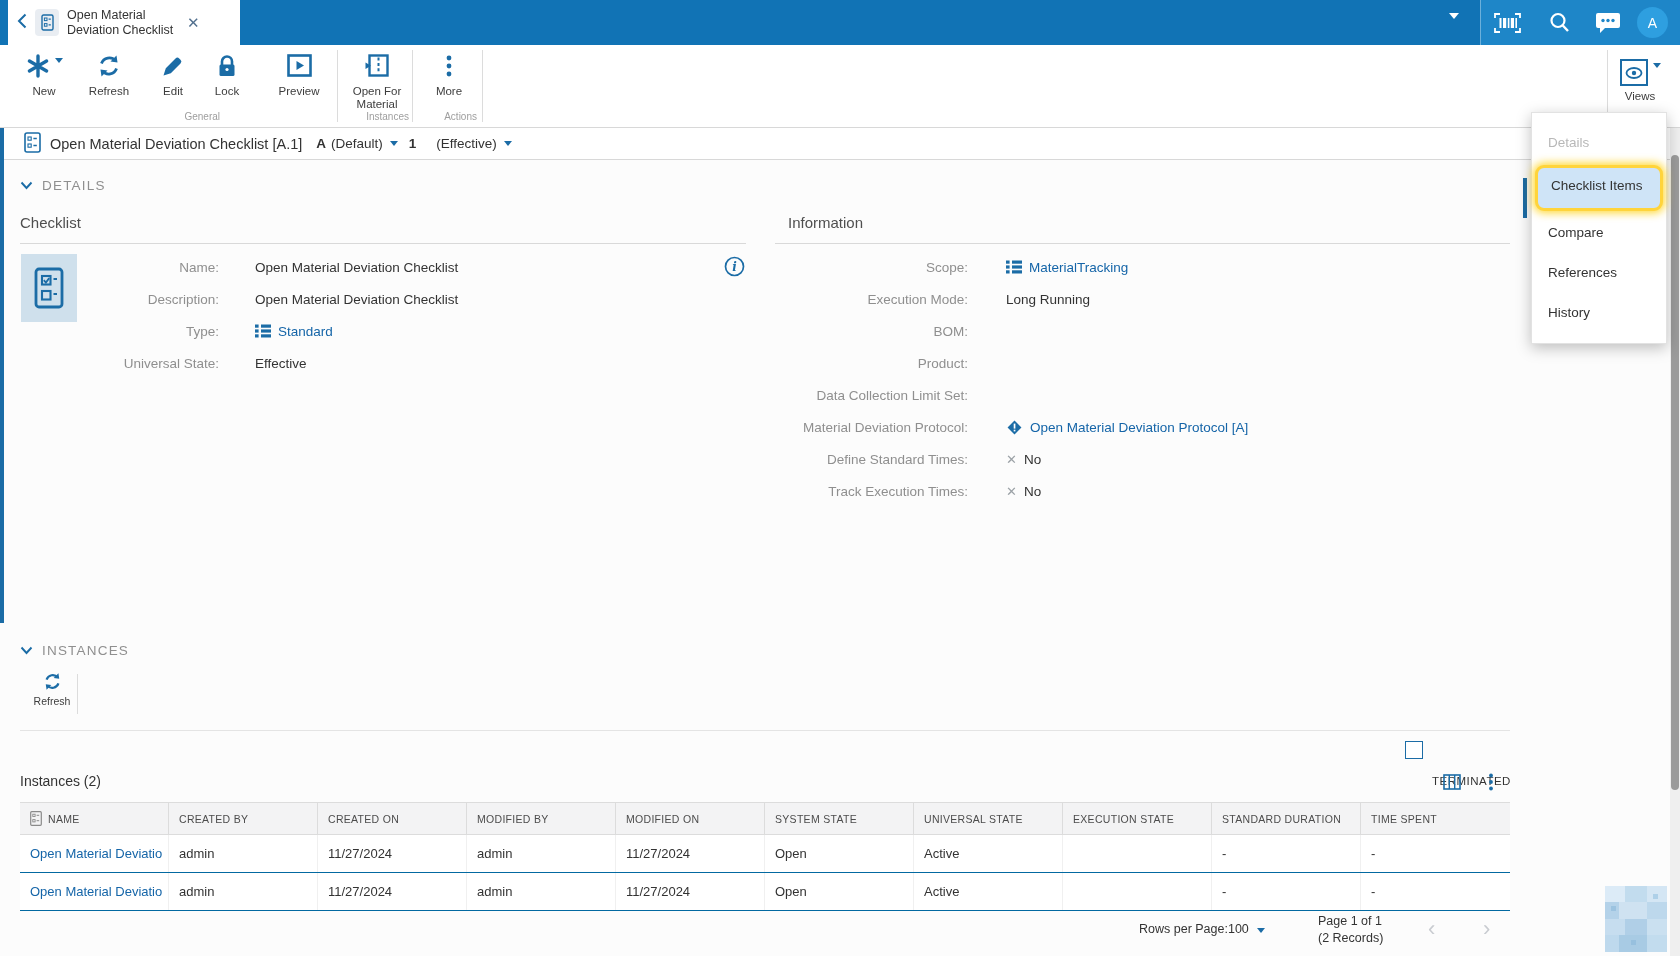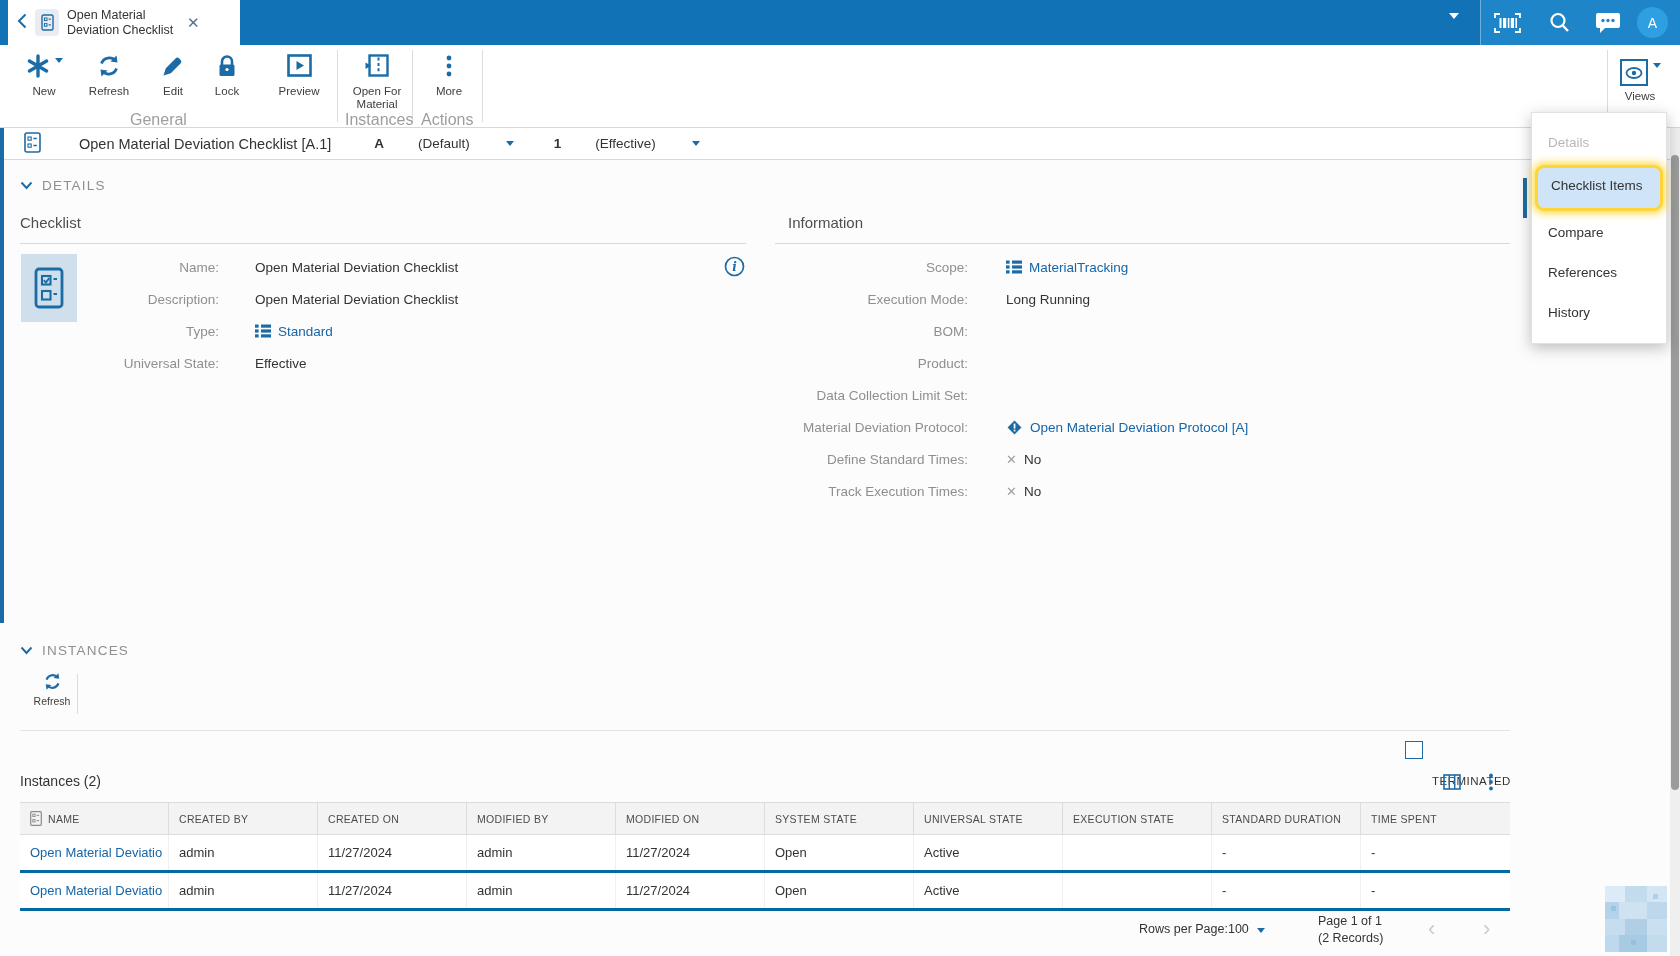--- a/index.html
+++ b/index.html
@@ -17,29 +17,29 @@
   .tab-title{margin-left:8px;width:118px;font-size:12.5px;line-height:15px;color:#333;}
   .tab-close{margin-left:2px;font-size:15px;color:#53718f;flex:none;cursor:pointer;}
   .tb-caret{width:0;height:0;border-left:5.5px solid transparent;border-right:5.5px solid transparent;
             border-top:6px solid #ffffff;}
   .avatar{left:1637px;top:7px;width:31px;height:31px;border-radius:50%;background:#2e9fe0;
           color:#fff;font-size:14px;display:flex;align-items:center;justify-content:center;}
   
   .toolbar{left:0;top:45px;width:1680px;height:83px;background:#ffffff;border-bottom:1px solid #d8d8d8;box-sizing:border-box;}
   .tbtn{position:absolute;top:9px;text-align:center;color:#3d3d3d;font-size:11.5px;cursor:pointer;}
   .tbtn .ic{height:28px;display:flex;align-items:flex-start;justify-content:center;margin-bottom:3px;}
-  .tgroup{position:absolute;top:66px;font-size:16px;color:#9e9e9e;text-align:left;}
+  .tgroup{position:absolute;top:66px;font-size:10px;color:#9e9e9e;text-align:right;}
   .tsep{position:absolute;top:5px;width:1px;height:72px;background:#dcdcdc;}
   .caret-b{width:0;height:0;border-left:4.5px solid transparent;border-right:4.5px solid transparent;
            border-top:5.5px solid #1b6ca6;display:inline-block;}
   .views-btn{position:absolute;left:1613px;top:14px;width:54px;text-align:center;font-size:11.5px;color:#3d3d3d;cursor:pointer;}
   .eye-box{width:24px;height:23px;border:2px solid #1b6ca6;display:inline-flex;align-items:center;justify-content:center;}
   
   .breadcrumb{left:0;top:128px;width:1680px;height:32px;background:#fff;border-bottom:1px solid #d8d8d8;
-              box-sizing:border-box;display:flex;align-items:center;font-size:13.5px;color:#333;gap:29px;}
+              box-sizing:border-box;display:flex;align-items:center;font-size:13.5px;color:#333;}
   .bc-title{font-size:14.5px;color:#333;margin-left:9px;}
   .bold{font-weight:bold;}
   .accent-left{left:0;top:128px;width:4px;height:495px;background:#1b6ca6;z-index:6;}
   
   .sec-head{position:absolute;display:flex;align-items:center;gap:9px;font-size:13.5px;color:#8f8f8f;
             letter-spacing:1.2px;cursor:pointer;}
   .panel-title{position:absolute;font-size:15px;color:#4f4f4f;}
   .underline{position:absolute;height:1px;background:#d9d9d9;}
   .tile{left:21px;top:254px;width:56px;height:68px;background:#cfe0ec;display:flex;align-items:center;justify-content:center;}
   .frows{position:absolute;top:251px;}
@@ -55,21 +55,21 @@
   .vline{position:absolute;width:1px;background:#dcdcdc;}
   .hdiv{position:absolute;left:20px;top:730px;width:1490px;height:1px;background:#e4e4e4;}
   .chk{position:absolute;left:1405px;top:741px;width:16px;height:16px;border:1.5px solid #1b6ca6;background:#fff;cursor:pointer;}
   .chk-lbl{position:absolute;left:1432px;top:743px;font-size:11.5px;letter-spacing:.5px;color:#333;margin-top:32px;}
   .tbl-title{position:absolute;left:20px;top:773px;font-size:14px;color:#333;}
   .tbl{position:absolute;left:20px;top:802px;width:1490px;background:#fff;}
   .thead{display:flex;height:33px;background:#f3f3f4;border-top:1px solid #dcdcdc;border-bottom:1px solid #dcdcdc;box-sizing:border-box;}
   .th{width:149px;flex:none;display:flex;align-items:center;gap:6px;padding-left:10px;box-sizing:border-box;
       font-size:10.5px;color:#4c4c4c;border-right:1px solid #dcdcdc;overflow:hidden;white-space:nowrap;letter-spacing:.3px;}
   .th:last-child{border-right:none;}
-  .trow{display:flex;height:38px;border-bottom:3px solid #0369a1;box-sizing:border-box;background:#fff;}
+  .trow{display:flex;height:38px;border-bottom:1px solid #0369a1;box-sizing:border-box;background:#fff;}
   .td{width:149px;flex:none;display:flex;align-items:center;padding-left:10px;box-sizing:border-box;
       font-size:13px;color:#333;border-right:1px solid #f0f0f0;overflow:hidden;white-space:nowrap;}
   .td:last-child{border-right:none;}
   .ftr{position:absolute;font-size:12.5px;color:#333;}
   .pg-chev{position:absolute;font-size:22px;color:#c9ccd1;line-height:18px;}
   
   .vmenu{position:absolute;left:1531px;top:112px;width:136px;background:#fff;border:1px solid #e2e2e2;
          box-shadow:0 4px 14px rgba(0,0,0,.25);padding:10px 0;z-index:30;box-sizing:border-box;}
   .vitem{height:40px;line-height:40px;padding-left:16px;font-size:13.5px;color:#333;cursor:pointer;white-space:nowrap;}
   .vitem.dis{color:#b8b8b8;}
@@ -237,21 +237,21 @@
         <rect x="4" y="5" width="3.2" height="3.2" fill="none" stroke="#1b6ca6" stroke-width="1.1"></rect>
         <rect x="4" y="12" width="3.2" height="3.2" fill="none" stroke="#1b6ca6" stroke-width="1.1"></rect>
         <path d="M9.4 6.5 h3.4 M9.4 13.5 h3.4" stroke="#1b6ca6" stroke-width="1.3"></path>
       </svg>
     </span>
     <span class="bc-title">Open Material Deviation Checklist [A.1]</span>
     <span class="bold" style="margin-left:14px;">A</span>
     <span style="margin-left:5px;">(Default)</span>
     <span class="caret-b" style="margin-left:7px;"></span>
     <span class="bold" style="margin-left:11px;">1</span>
-    <span style="margin-left:5px;">(Effective)</span>
+    <span style="margin-left:20px;">(Effective)</span>
     <span class="caret-b" style="margin-left:7px;"></span>
   </div>
   <div class="abs accent-left"></div>
 
   <div class="sec-head" style="left:20px;top:178px;">
     <svg width="13" height="9" viewBox="0 0 13 9">
         <path d="M1.5 1.5 L6.5 7 L11.5 1.5" fill="none" stroke="#1b6ca6" stroke-width="1.9"></path>
       </svg>
     <span>DETAILS</span>
   </div>

